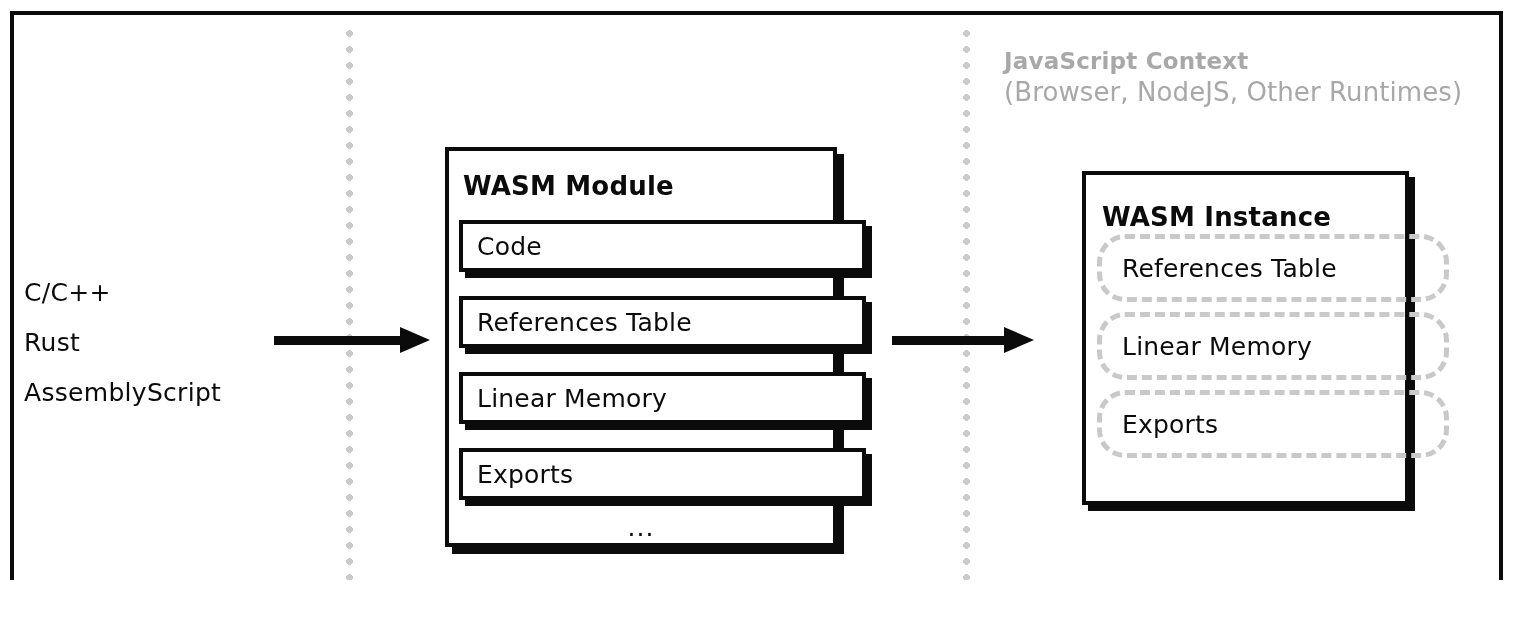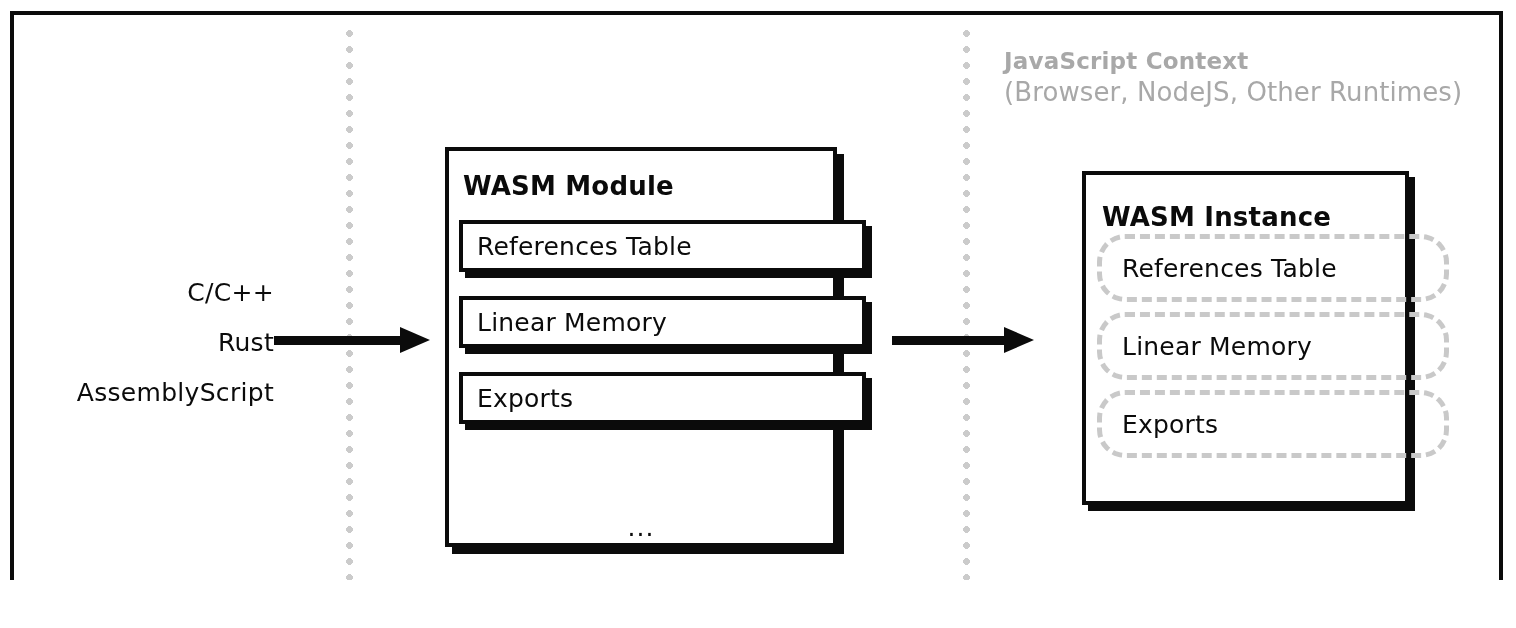--- a/index.html
+++ b/index.html
@@ -25,21 +25,21 @@
   
   .js-context{position:absolute;left:1004px;top:46px;width:470px;}
   .js-context .line1{
     font-size:23px;font-weight:bold;color:#a8a8a8;letter-spacing:.2px;line-height:30px;
   }
   .js-context .line2{
     font-size:26px;font-weight:normal;color:#a8a8a8;letter-spacing:.1px;line-height:32px;
   }
 
   
-  .langs{position:absolute;left:24px;top:268px;width:250px;text-align:right;}
+  .langs{position:absolute;left:24px;top:268px;width:250px;text-align:left;}
   .langs div{font-size:25px;color:#0b0b0b;line-height:50px;letter-spacing:.3px;}
 
   
   .arrow{position:absolute;height:26px;}
   .arrow .shaft{position:absolute;left:0;top:9px;height:9px;background:#0b0b0b;}
   .arrow .head{
     position:absolute;top:0;width:0;height:0;
     border-top:13px solid transparent;border-bottom:13px solid transparent;
     border-left:30px solid #0b0b0b;
   }
@@ -124,20 +124,23 @@
 
   <div class="arrow a2">
     <div class="shaft"></div>
     <div class="head"></div>
   </div>
 
   <div class="module-box">
     <div class="module-title">WASM Module</div>
     <div class="module-rows">
       <div class="module-row">
+        <span>Code</span>
+      </div>
+      <div class="module-row">
         <span>References Table</span>
       </div>
       <div class="module-row">
         <span>Linear Memory</span>
       </div>
       <div class="module-row">
         <span>Exports</span>
       </div>
     </div>
     <div class="module-ellipsis">...</div>

